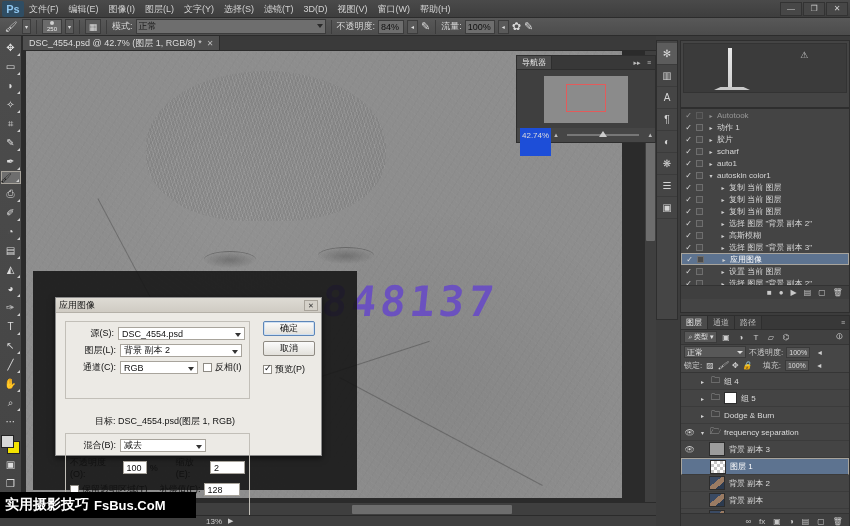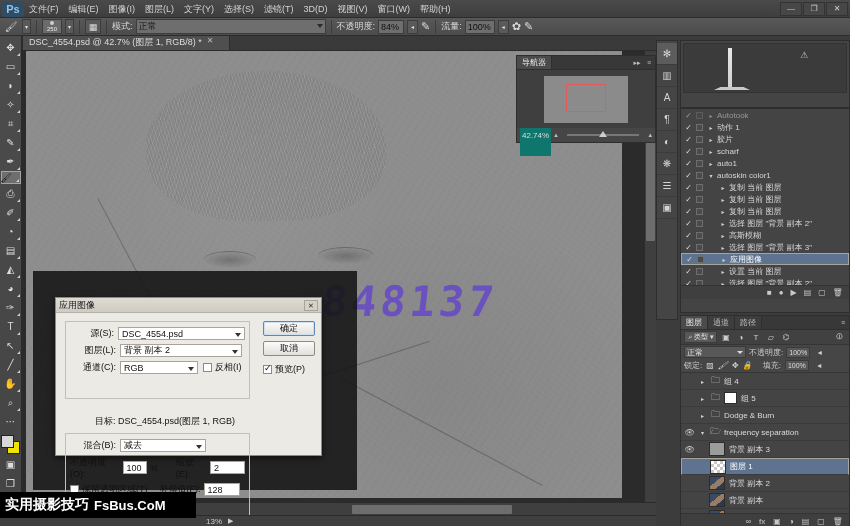--- a/index.html
+++ b/index.html
@@ -64,21 +64,21 @@
   .airbrush { font-size:11px;color:#d8d8d8;}
 
   
   .tabstrip {
     position:absolute; left:22px; top:36px; width:634px; height:15px;
     background:#3a3a3a; border-bottom:1px solid #2b2b2b;
     display:flex; align-items:flex-end;
   }
   .doctab {
     height:15px; background:#4f4f4f; border:1px solid #2b2b2b; border-bottom:none;
-    padding:0 16px 0 6px; font-size:9px; color:#ddd; display:flex; align-items:flex-start; gap:5px;
+    padding:0 6px 0 6px; font-size:9px; color:#ddd; display:flex; align-items:center; gap:5px;
   }
   .doctab .x { font-size:8px; color:#bbb; }
 
   
   .toolbar {
     position:absolute; left:0; top:36px; width:22px; height:490px;
     background: linear-gradient(#4c4c4c,#444);
     border-right:1px solid #2b2b2b;
     display:flex; flex-direction:column; align-items:center; padding-top:2px;
   }
@@ -205,21 +205,21 @@
   .ptab.act { background:#4b4b4b; color:#eaeaea; }
   .ptabs-spacer { flex:1; background:#383838; }
   .pmenu { width:12px; display:flex;align-items:center;justify-content:center;font-size:7px;color:#bdbdbd;background:#383838;}
 
   
   .nav-panel { left:516px; top:40px; width:140px; height:88px;margin-top:15px; }
   .nav-body { position:relative; height:58px; background:#3f3f3f; display:flex; align-items:center; justify-content:center;}
   .nav-thumb { width:84px;height:47px;background:#8b8b8b; position:relative;}
   .nav-view { position:absolute; left:22px; top:8px; width:40px; height:28px; border:1px solid #e35b5b;}
   .nav-foot { height:14px; display:flex; align-items:center; gap:3px; padding:0 3px; background:#464646;}
-  .nav-zoom { font-size:8px; color:#ddd; background:#0f766e; padding:16px 2px; }
+  .nav-zoom { font-size:8px; color:#ddd; background:#1d4ed8; padding:16px 2px; }
   .nav-slider { flex:1; height:2px; background:#777; position:relative; margin:0 6px;}
   .nav-slider .knob { position:absolute; left:44%; top:-3px; width:0;height:0;
      border-left:4px solid transparent;border-right:4px solid transparent;border-bottom:6px solid #ccc;}
   .nav-mini { font-size:7px; color:#bbb; }
 
   
   .hist-panel { left:680px; top:40px; width:170px; height:68px; }
   .hist-body { position:relative; height:50px; background:#3b3b3b; margin:2px; border:1px solid #333; }
   .hist-spike { position:absolute; left:44px; bottom:2px; width:4px; height:42px;
                 background:linear-gradient(#e8e8e8,#cfcfcf); }

